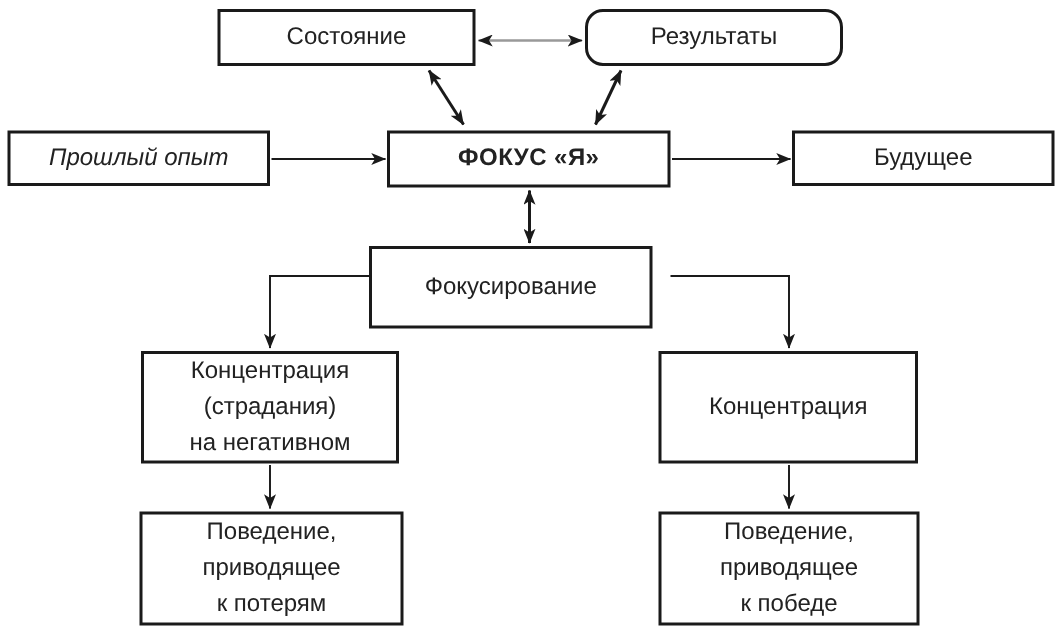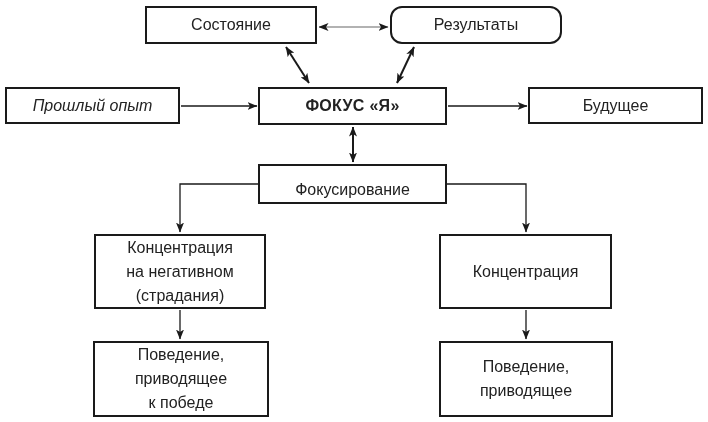--- a/index.html
+++ b/index.html
@@ -65,38 +65,39 @@
   </div>
 
   <div class="node" style="left:528px;top:87px;width:175px;height:37px;">
     <span class="ln">Будущее</span>
   </div>
 
   <div class="node focus-node" style="left:258px;top:87px;width:189px;height:38px;">
     <span class="ln">ФОКУС «Я»</span>
   </div>
 
-  <div class="node" style="left:258px;top:164px;width:189px;height:40px;justify-content:flex-end;">
+  <div class="node" style="left:246px;top:164px;width:189px;height:55px;">
     <span class="ln">Фокусирование</span>
   </div>
 
   <div class="node" style="left:94px;top:234px;width:172px;height:75px;">
     <span class="ln">Концентрация</span>
+    <span class="ln">(страдания)</span>
     <span class="ln">на негативном</span>
-    <span class="ln">(страдания)</span>
   </div>
 
   <div class="node" style="left:439px;top:234px;width:173px;height:75px;">
     <span class="ln">Концентрация</span>
   </div>
 
   <div class="node" style="left:93px;top:341px;width:176px;height:76px;">
     <span class="ln">Поведение,</span>
     <span class="ln">приводящее</span>
-    <span class="ln">к победе</span>
+    <span class="ln">к потерям</span>
   </div>
 
   <div class="node" style="left:439px;top:341px;width:174px;height:76px;">
     <span class="ln">Поведение,</span>
     <span class="ln">приводящее</span>
+    <span class="ln">к победе</span>
   </div>
 
 </div>
 
 </body></html>

